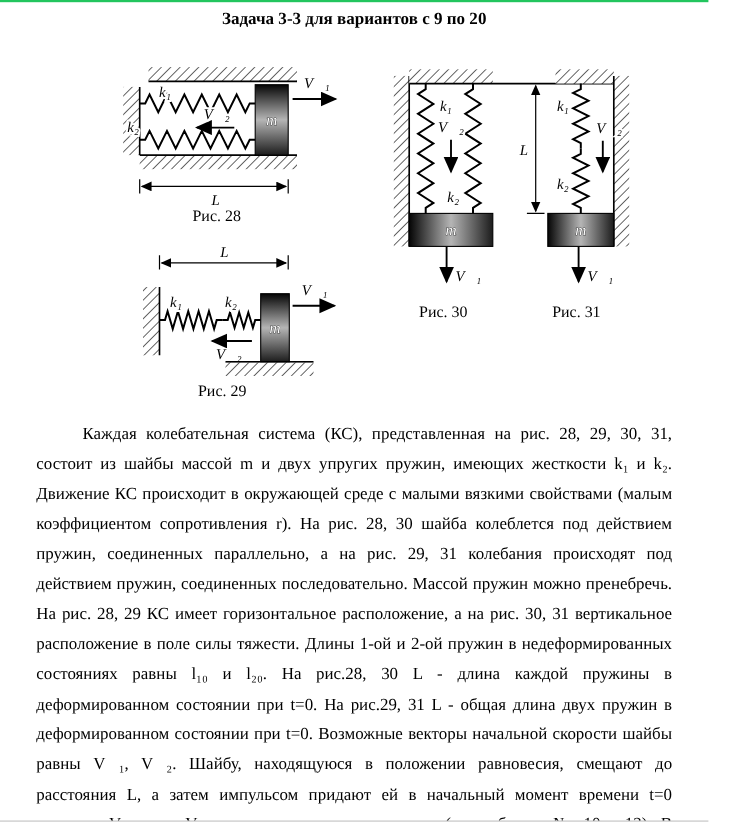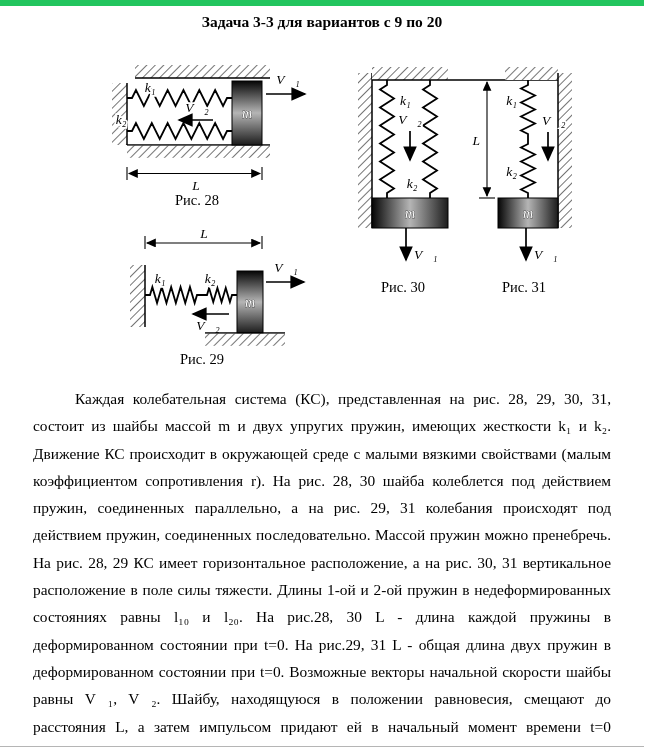--- a/index.html
+++ b/index.html
@@ -1,18 +1,18 @@
 <!DOCTYPE html>
 <html><head>
 <meta charset="utf-8">
 <style>
   html,body{margin:0;padding:0;background:#ffffff;}
   .page{
     width:644px;height:747px;box-sizing:border-box;background:#fff;
-    border-top:6px solid #22c55e;border-bottom:1px solid #b5b5b5;
+    border-top:2px solid #22c55e;border-bottom:1px solid #b5b5b5;
     font-family:"Liberation Serif","DejaVu Serif",serif;color:#000;overflow:hidden;
   }
   .title{
     font-size:15.5px;font-weight:bold;text-align:center;
     margin:0;padding:7px 0 2px 0;
   }
   .figs{display:block;}
   .body-text{
     font-size:15.4px;line-height:27.3px;text-align:justify;
     text-indent:42px;padding:0 33px;margin-top:4px;

